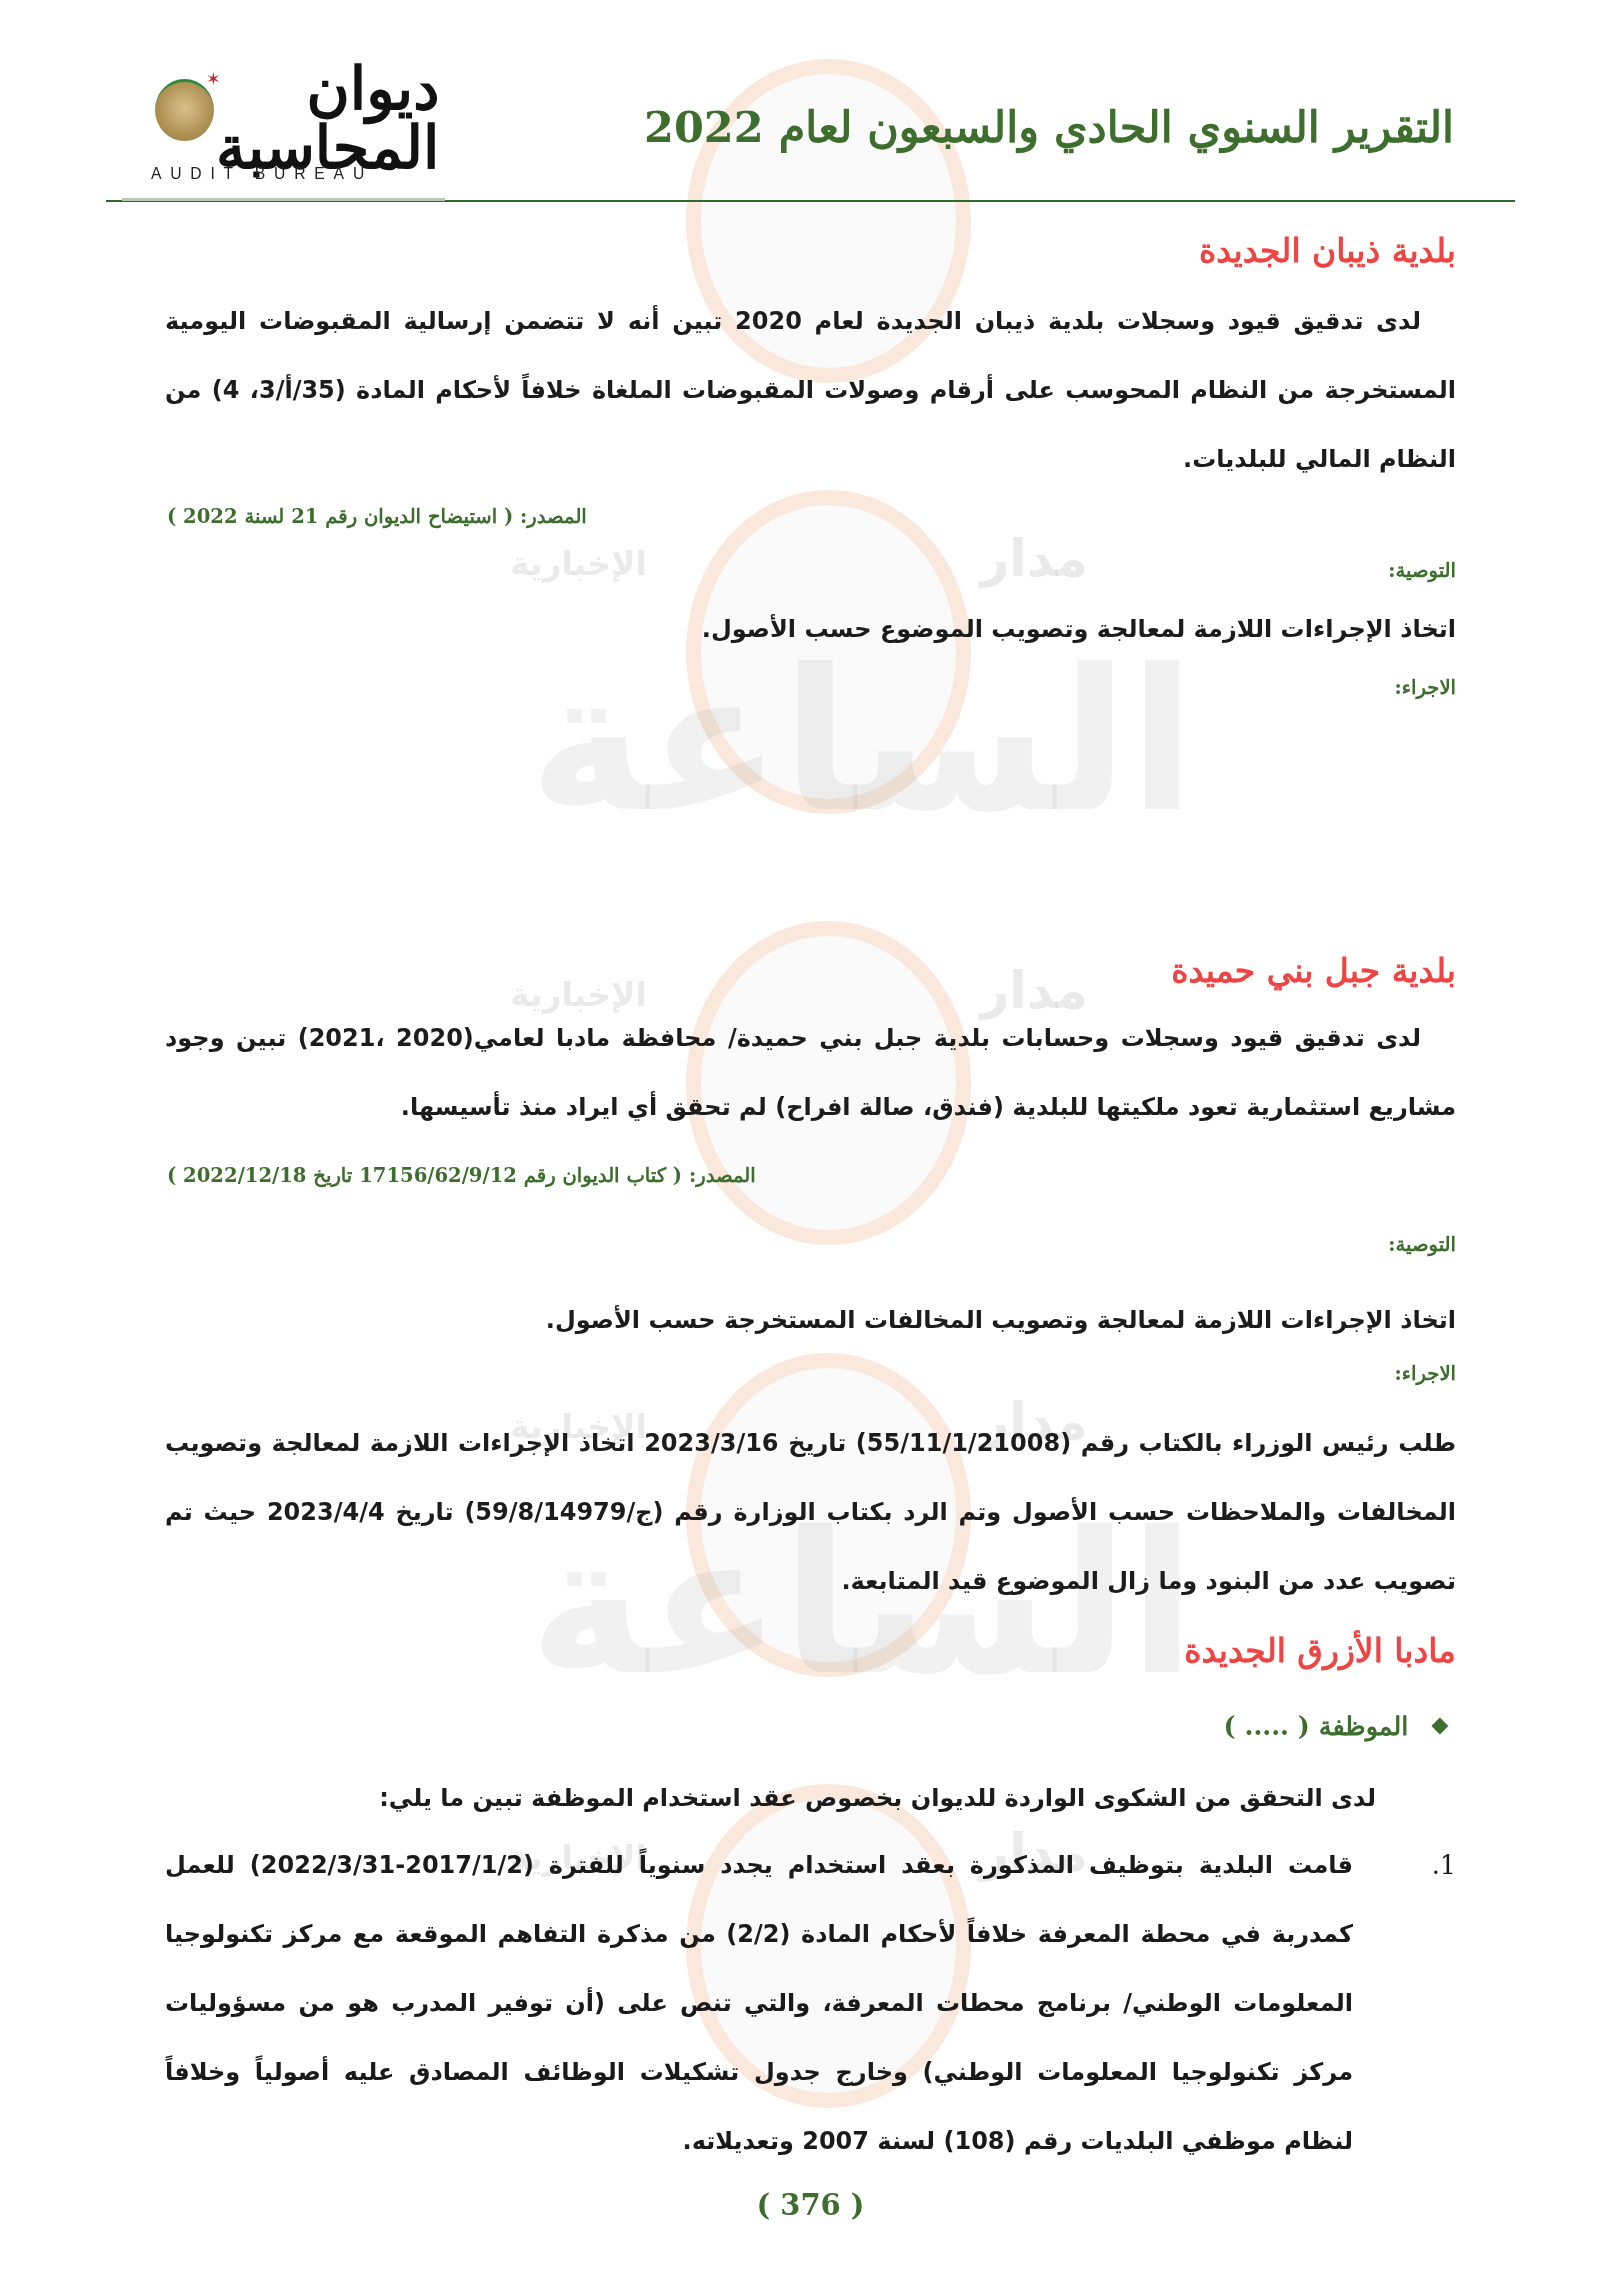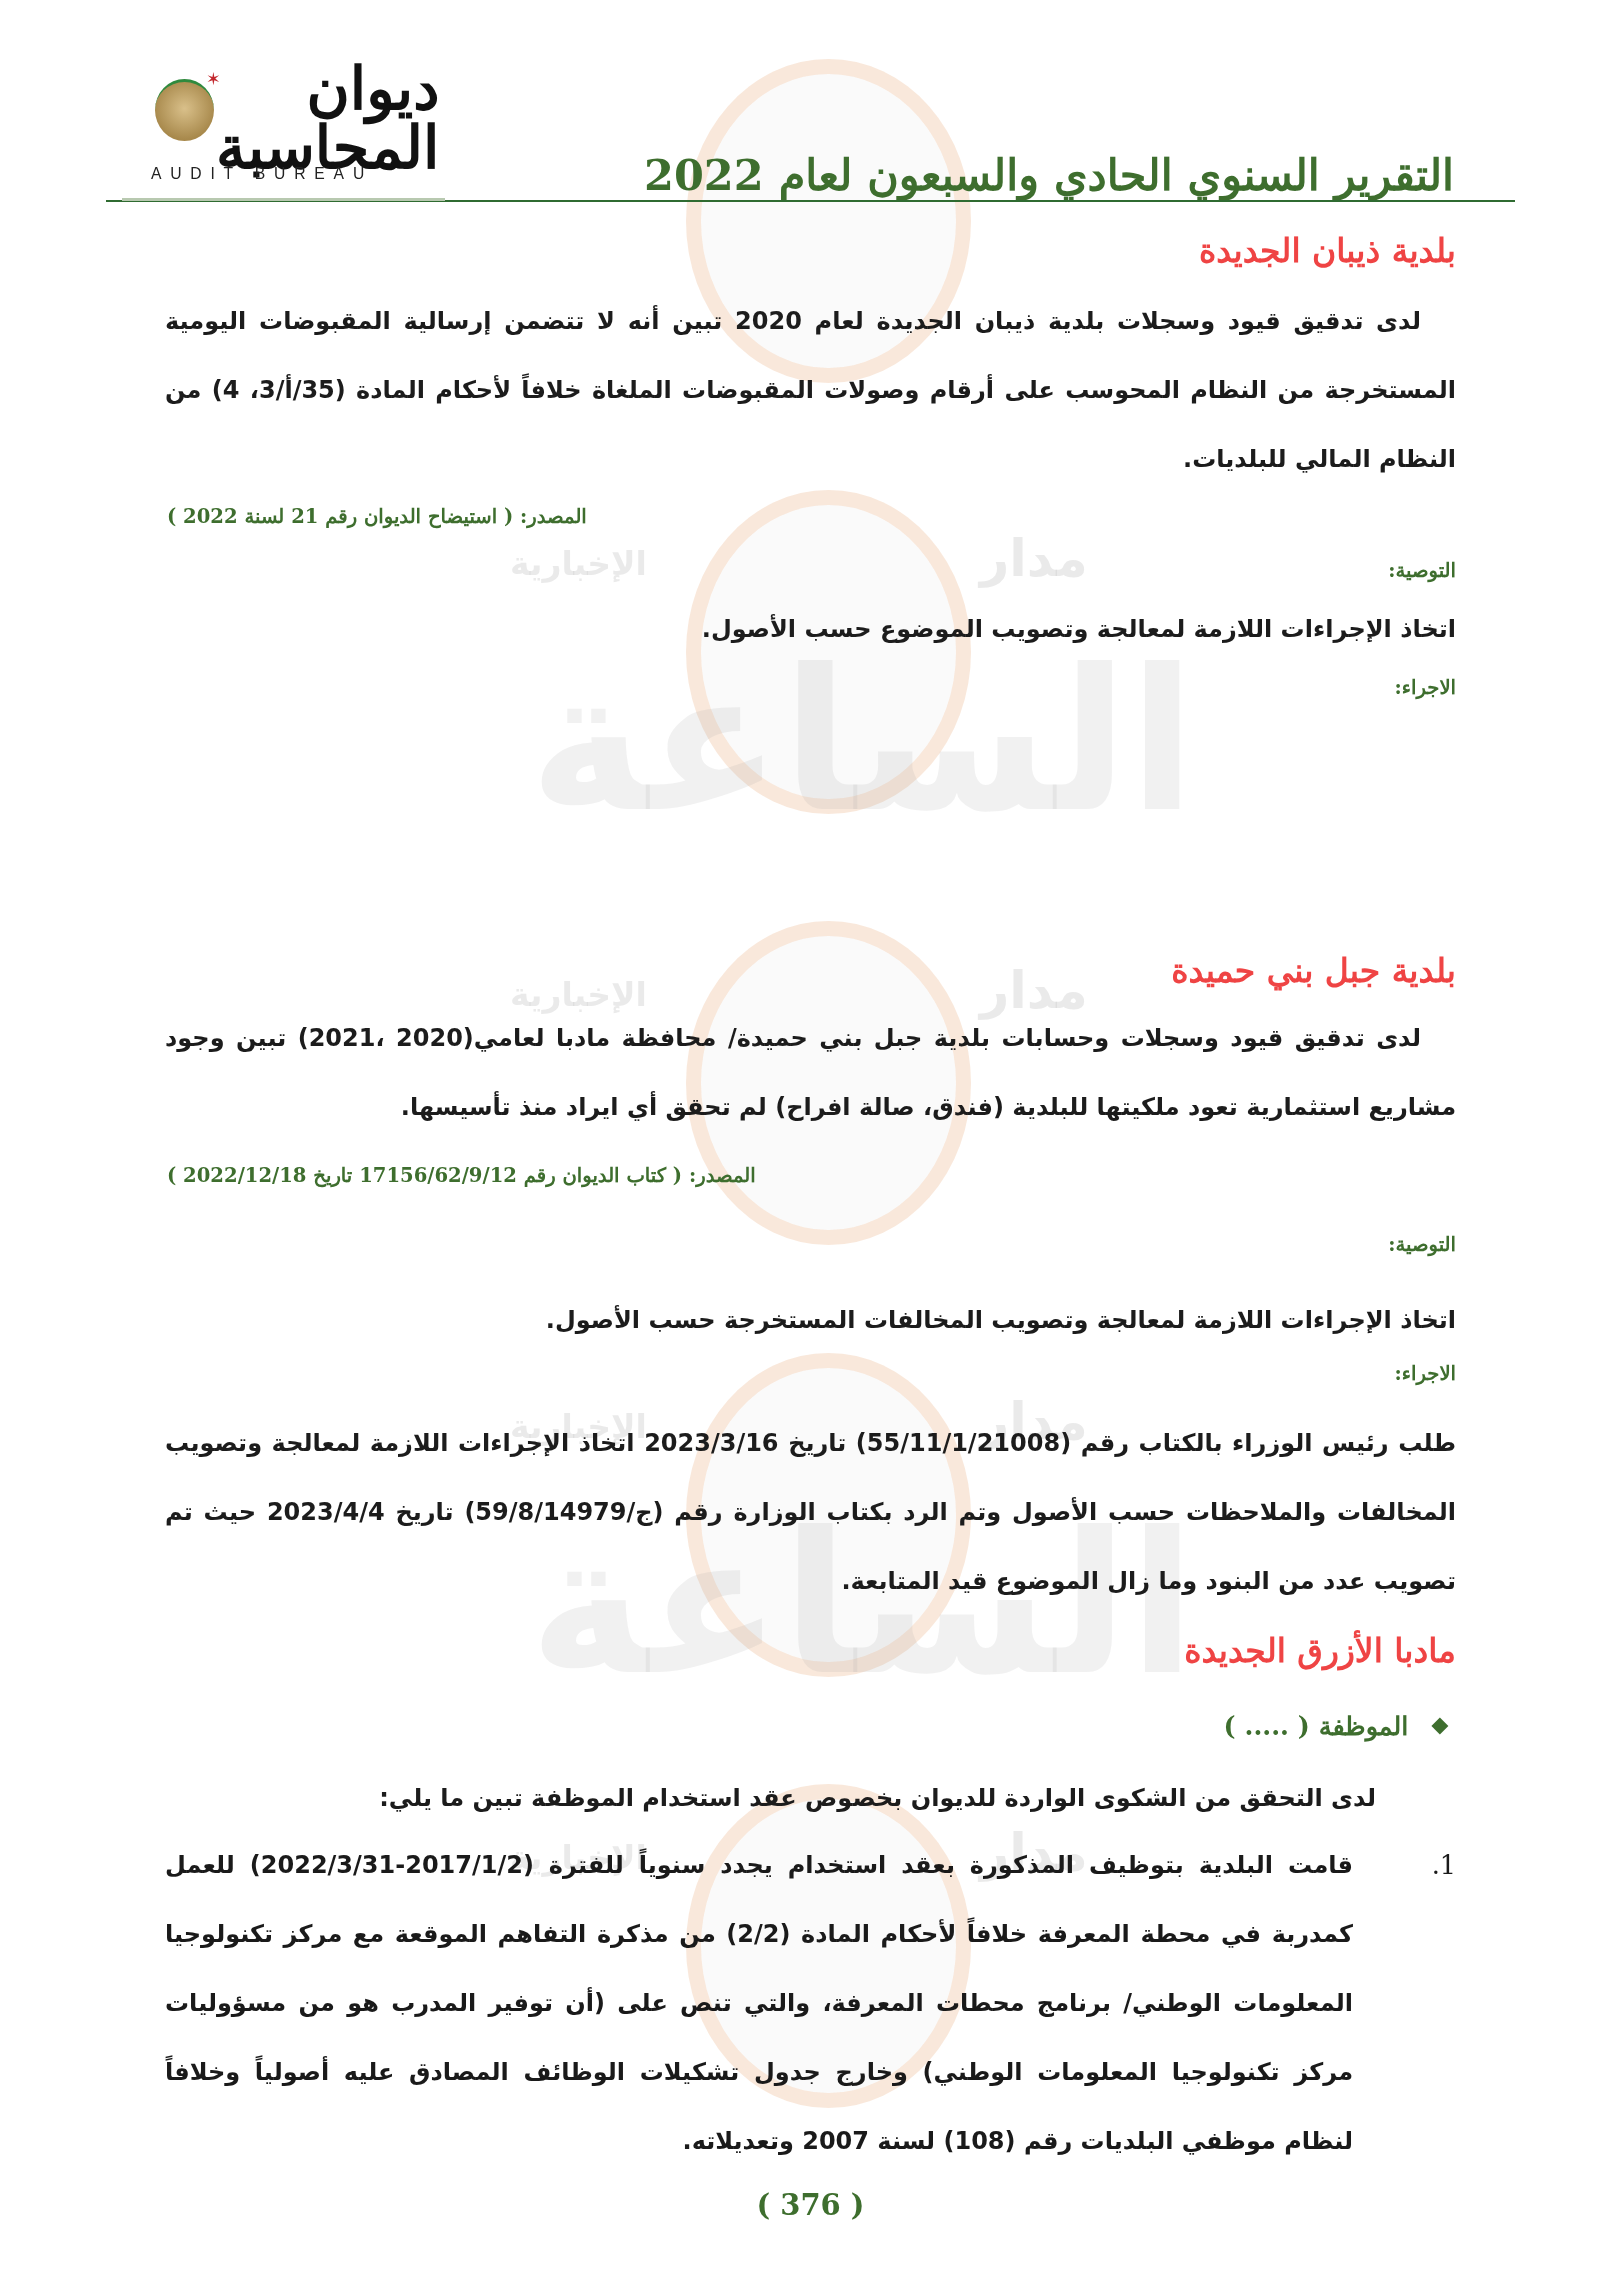--- a/index.html
+++ b/index.html
@@ -20,21 +20,20 @@
   }
   .wm-big { font-family: "DejaVu Sans", sans-serif; font-weight: bold; color: rgba(170,170,170,0.16); font-size: 196px; }
 
   .content { position: absolute; left: 0; top: 0; width: 1621px; height: 2293px; z-index: 1; }
 
   
   .header-title {
     position: absolute; right: 167px; top: 102px;
     font-family: "DejaVu Serif", serif; font-size: 43px; font-weight: bold; color: #3e6e2e;
     white-space: nowrap;
-    margin-top: 48px;
   }
   .logo { position: absolute; left: 147px; top: 59px; width: 265px; height: 127px; }
   .logo-mark {
     position: absolute; left: 7.8px; top: 19.6px; width: 59px; height: 59px; border-radius: 50%;
     background: radial-gradient(circle at 50% 45%, #d9c08a 0%, #a8894c 70%);
     border-top: 3.9px solid #2f8a3e;
   }
   .logo-star { position: absolute; left: 59px; top: 9.8px; color: #c2272d; font-size: 17.6px; }
   .logo-calligraphy {
     position: absolute; left: 69px; top: 0px; font-family: "DejaVu Serif", serif;

